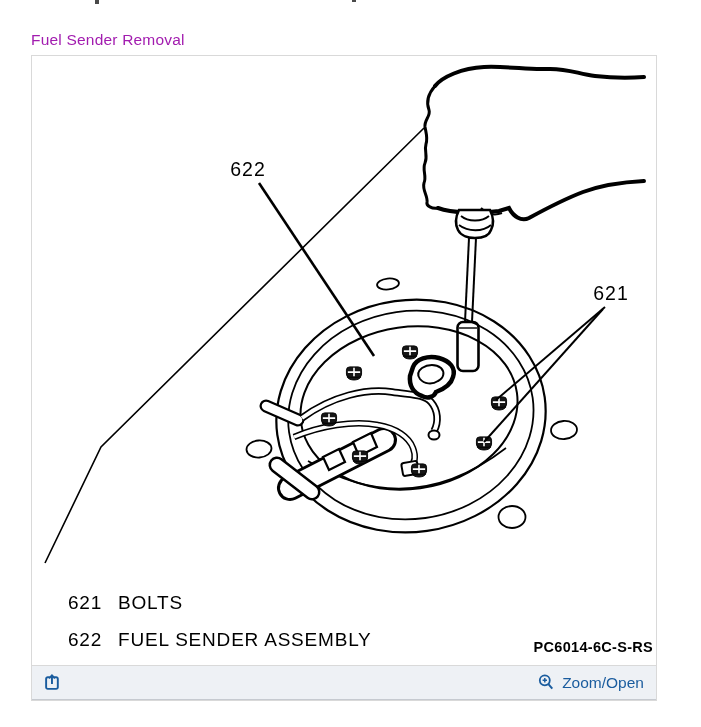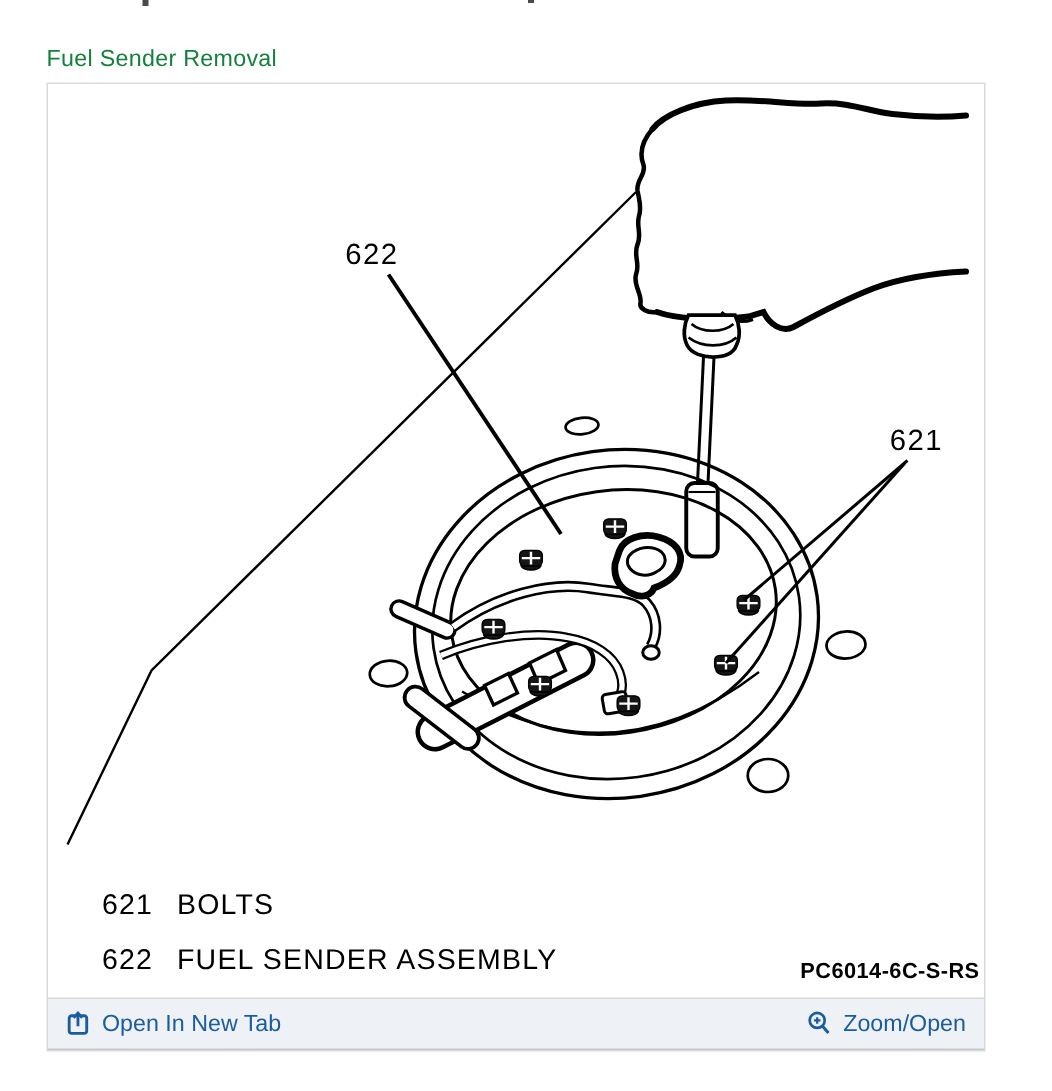--- a/index.html
+++ b/index.html
@@ -3,21 +3,21 @@
 <meta charset="utf-8">
 <style>
   html,body{margin:0;padding:0;background:#fff;}
   body{
     width:701px;height:727px;position:relative;overflow:hidden;
     font-family:"Liberation Sans","DejaVu Sans",sans-serif;
   }
   .top-fragment{position:absolute;background:#4a4a4a;}
   .page-title{
     position:absolute;left:31px;top:31px;
-    font-size:15.5px;color:#15803d;letter-spacing:.2px;
+    font-size:15.5px;color:#a21caf;letter-spacing:.2px;
   }
   .figure-box{
     position:absolute;left:31px;top:55px;width:624px;height:644px;
     border:1px solid #d9d9d9;background:#fff;
   }
   .diagram{display:block;width:624px;height:608px;}
   .footer-bar{
     position:absolute;left:0;bottom:0;width:100%;height:35px;
     background:#eef1f5;border-top:1px solid #d9d9d9;border-bottom:1px solid #c6cad0;
     box-sizing:border-box;
@@ -145,21 +145,20 @@
       <text class="partcode" x="621" y="596" text-anchor="end">PC6014-6C-S-RS</text>
     </g>
   </svg>
 
   <div class="footer-bar">
     <a class="footer-link">
       <svg width="17" height="17" viewBox="0 0 16 16">
         <path d="M5.5,3 H3.5 A1.5,1.5 0 0 0 2,4.5 V12.5 A1.5,1.5 0 0 0 3.5,14 H11.5 A1.5,1.5 0 0 0 13,12.5 V4.5 A1.5,1.5 0 0 0 11.5,3 H9.5" fill="none" stroke="#1a5c9e" stroke-width="1.8"></path>
         <path d="M7.5,9.5 V1.6 M4.8,4.2 L7.5,1.3 L10.2,4.2" fill="none" stroke="#1a5c9e" stroke-width="1.8"></path>
       </svg>
-      <span>Open In New Tab</span>
     </a>
     <a class="footer-link">
       <svg width="17" height="17" viewBox="0 0 17 17">
         <circle cx="6.8" cy="6.3" r="5" fill="none" stroke="#1a5c9e" stroke-width="1.8"></circle>
         <path d="M6.8,4.1 V8.5 M4.6,6.3 H9" fill="none" stroke="#1a5c9e" stroke-width="1.5"></path>
         <path d="M10.4,10.1 L14.3,14.6" fill="none" stroke="#1a5c9e" stroke-width="2"></path>
       </svg>
       <span>Zoom/Open</span>
     </a>
   </div>

